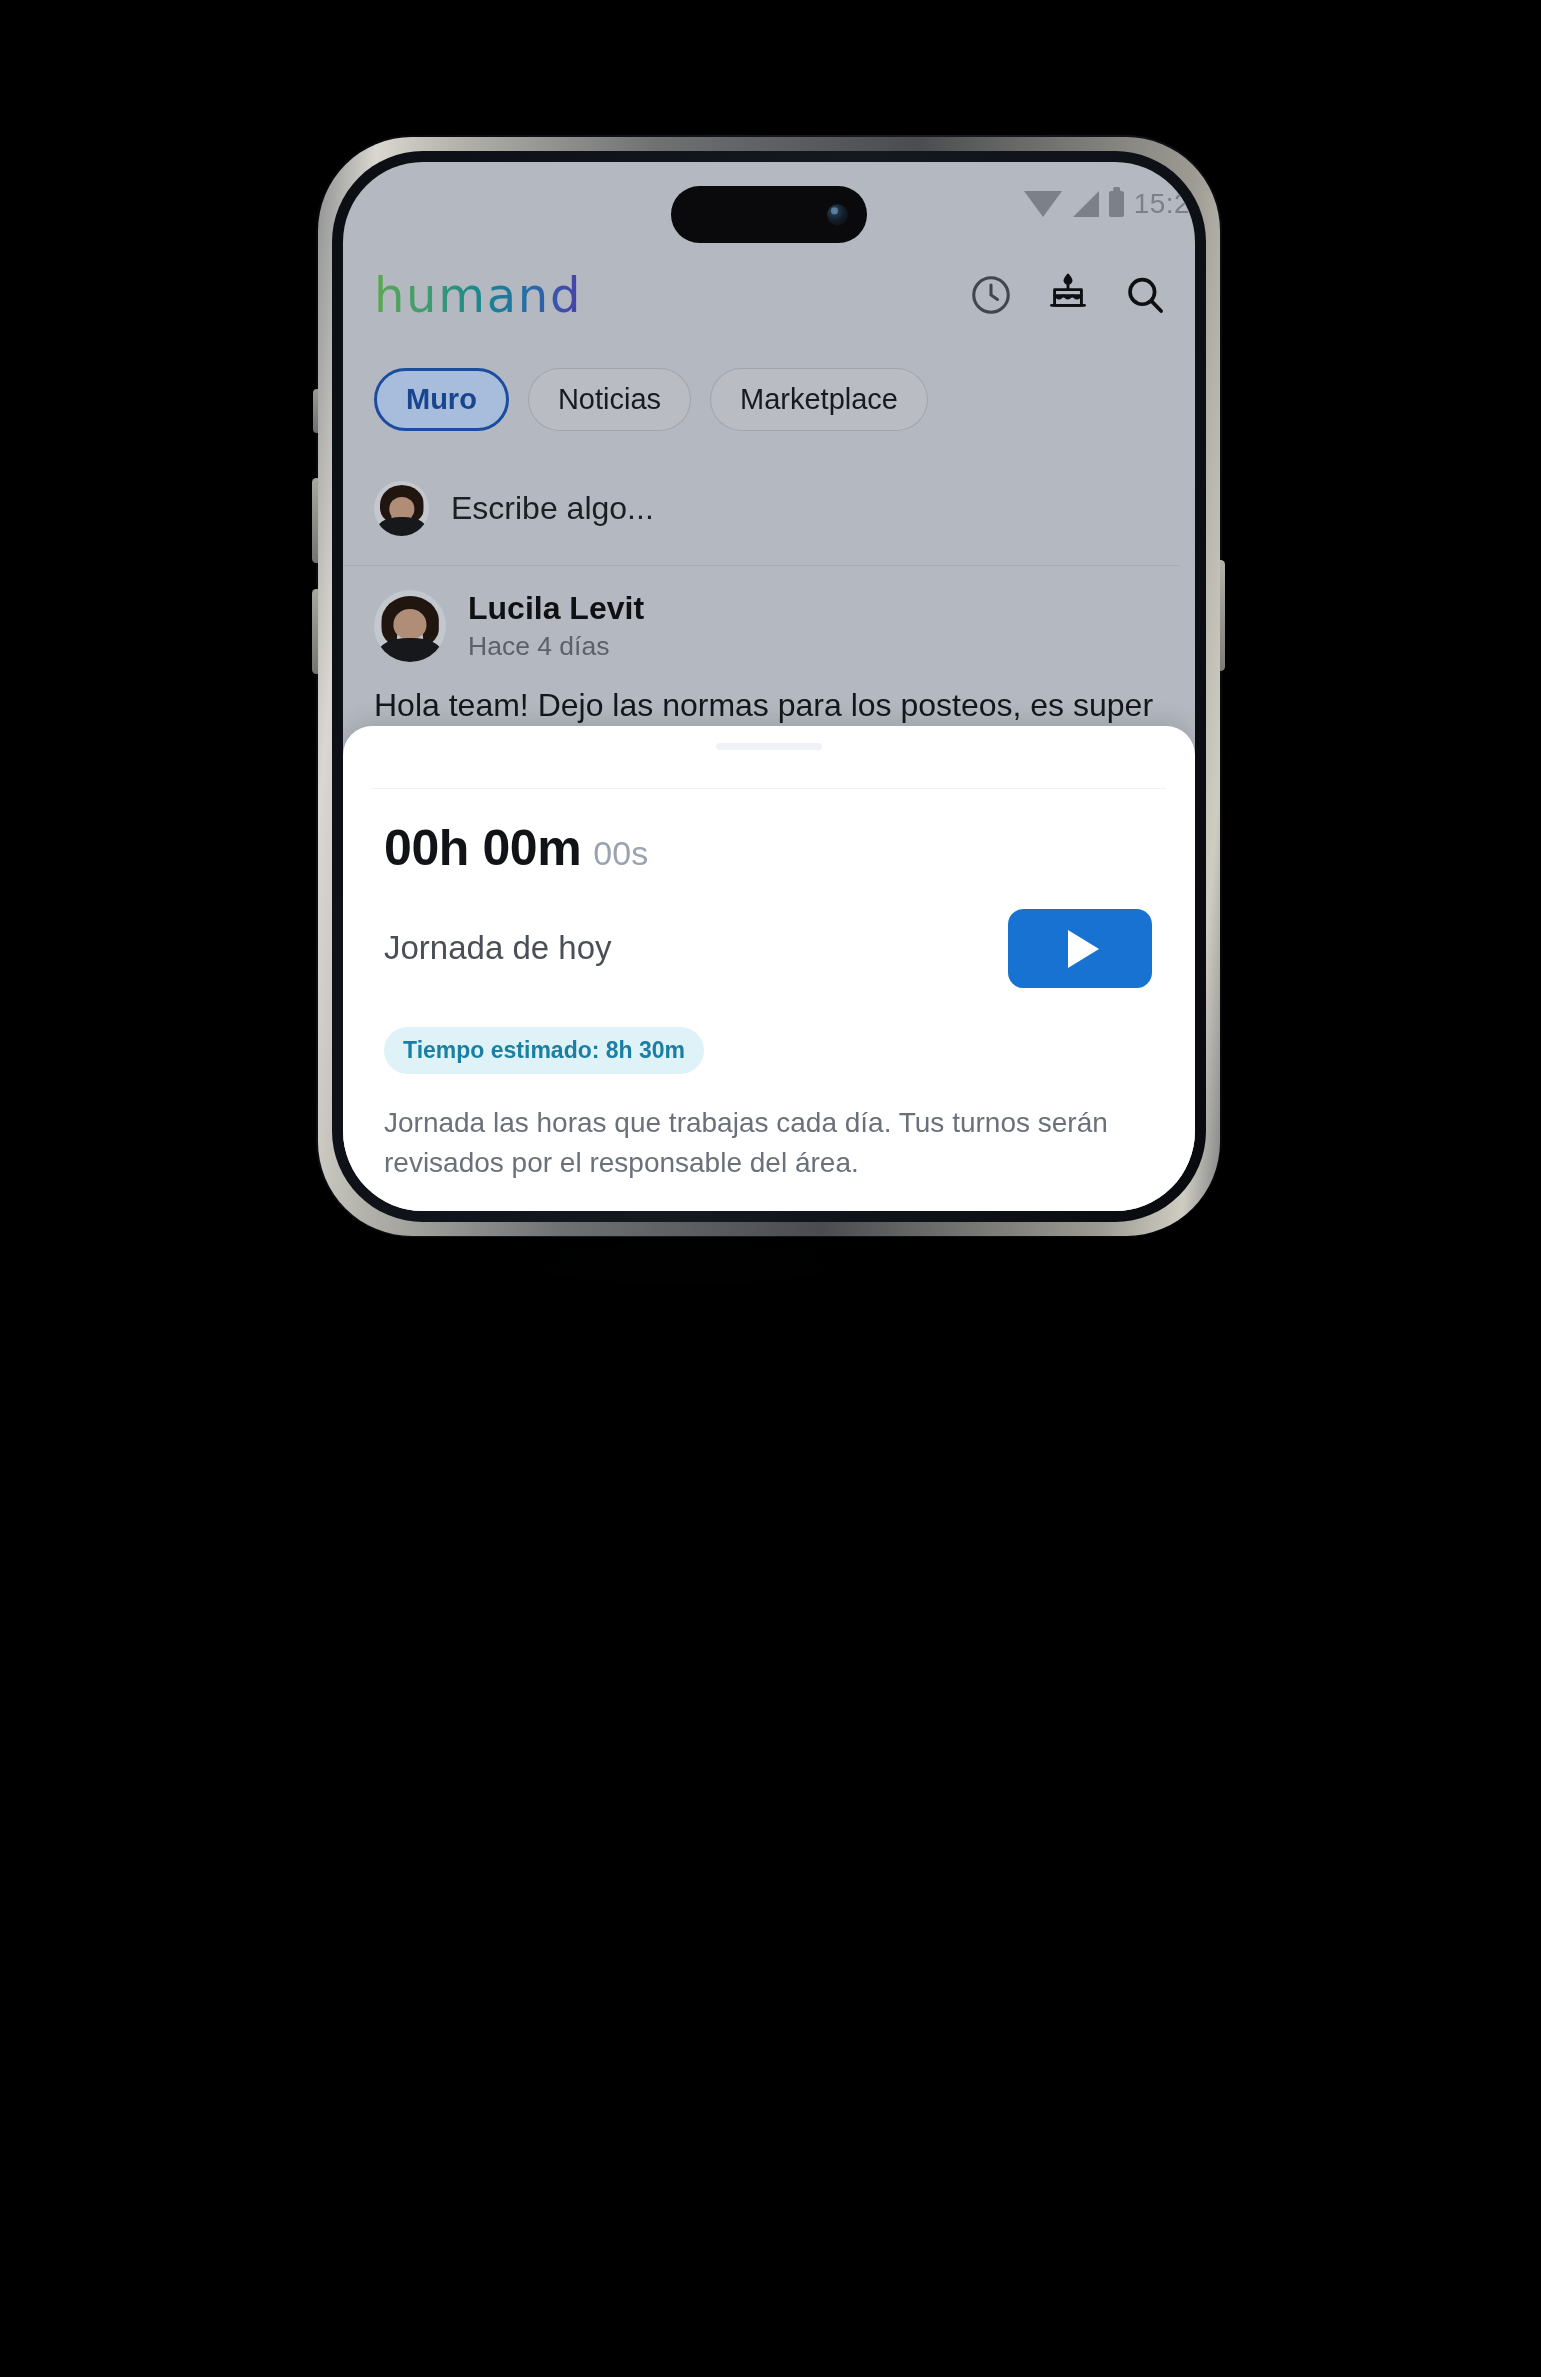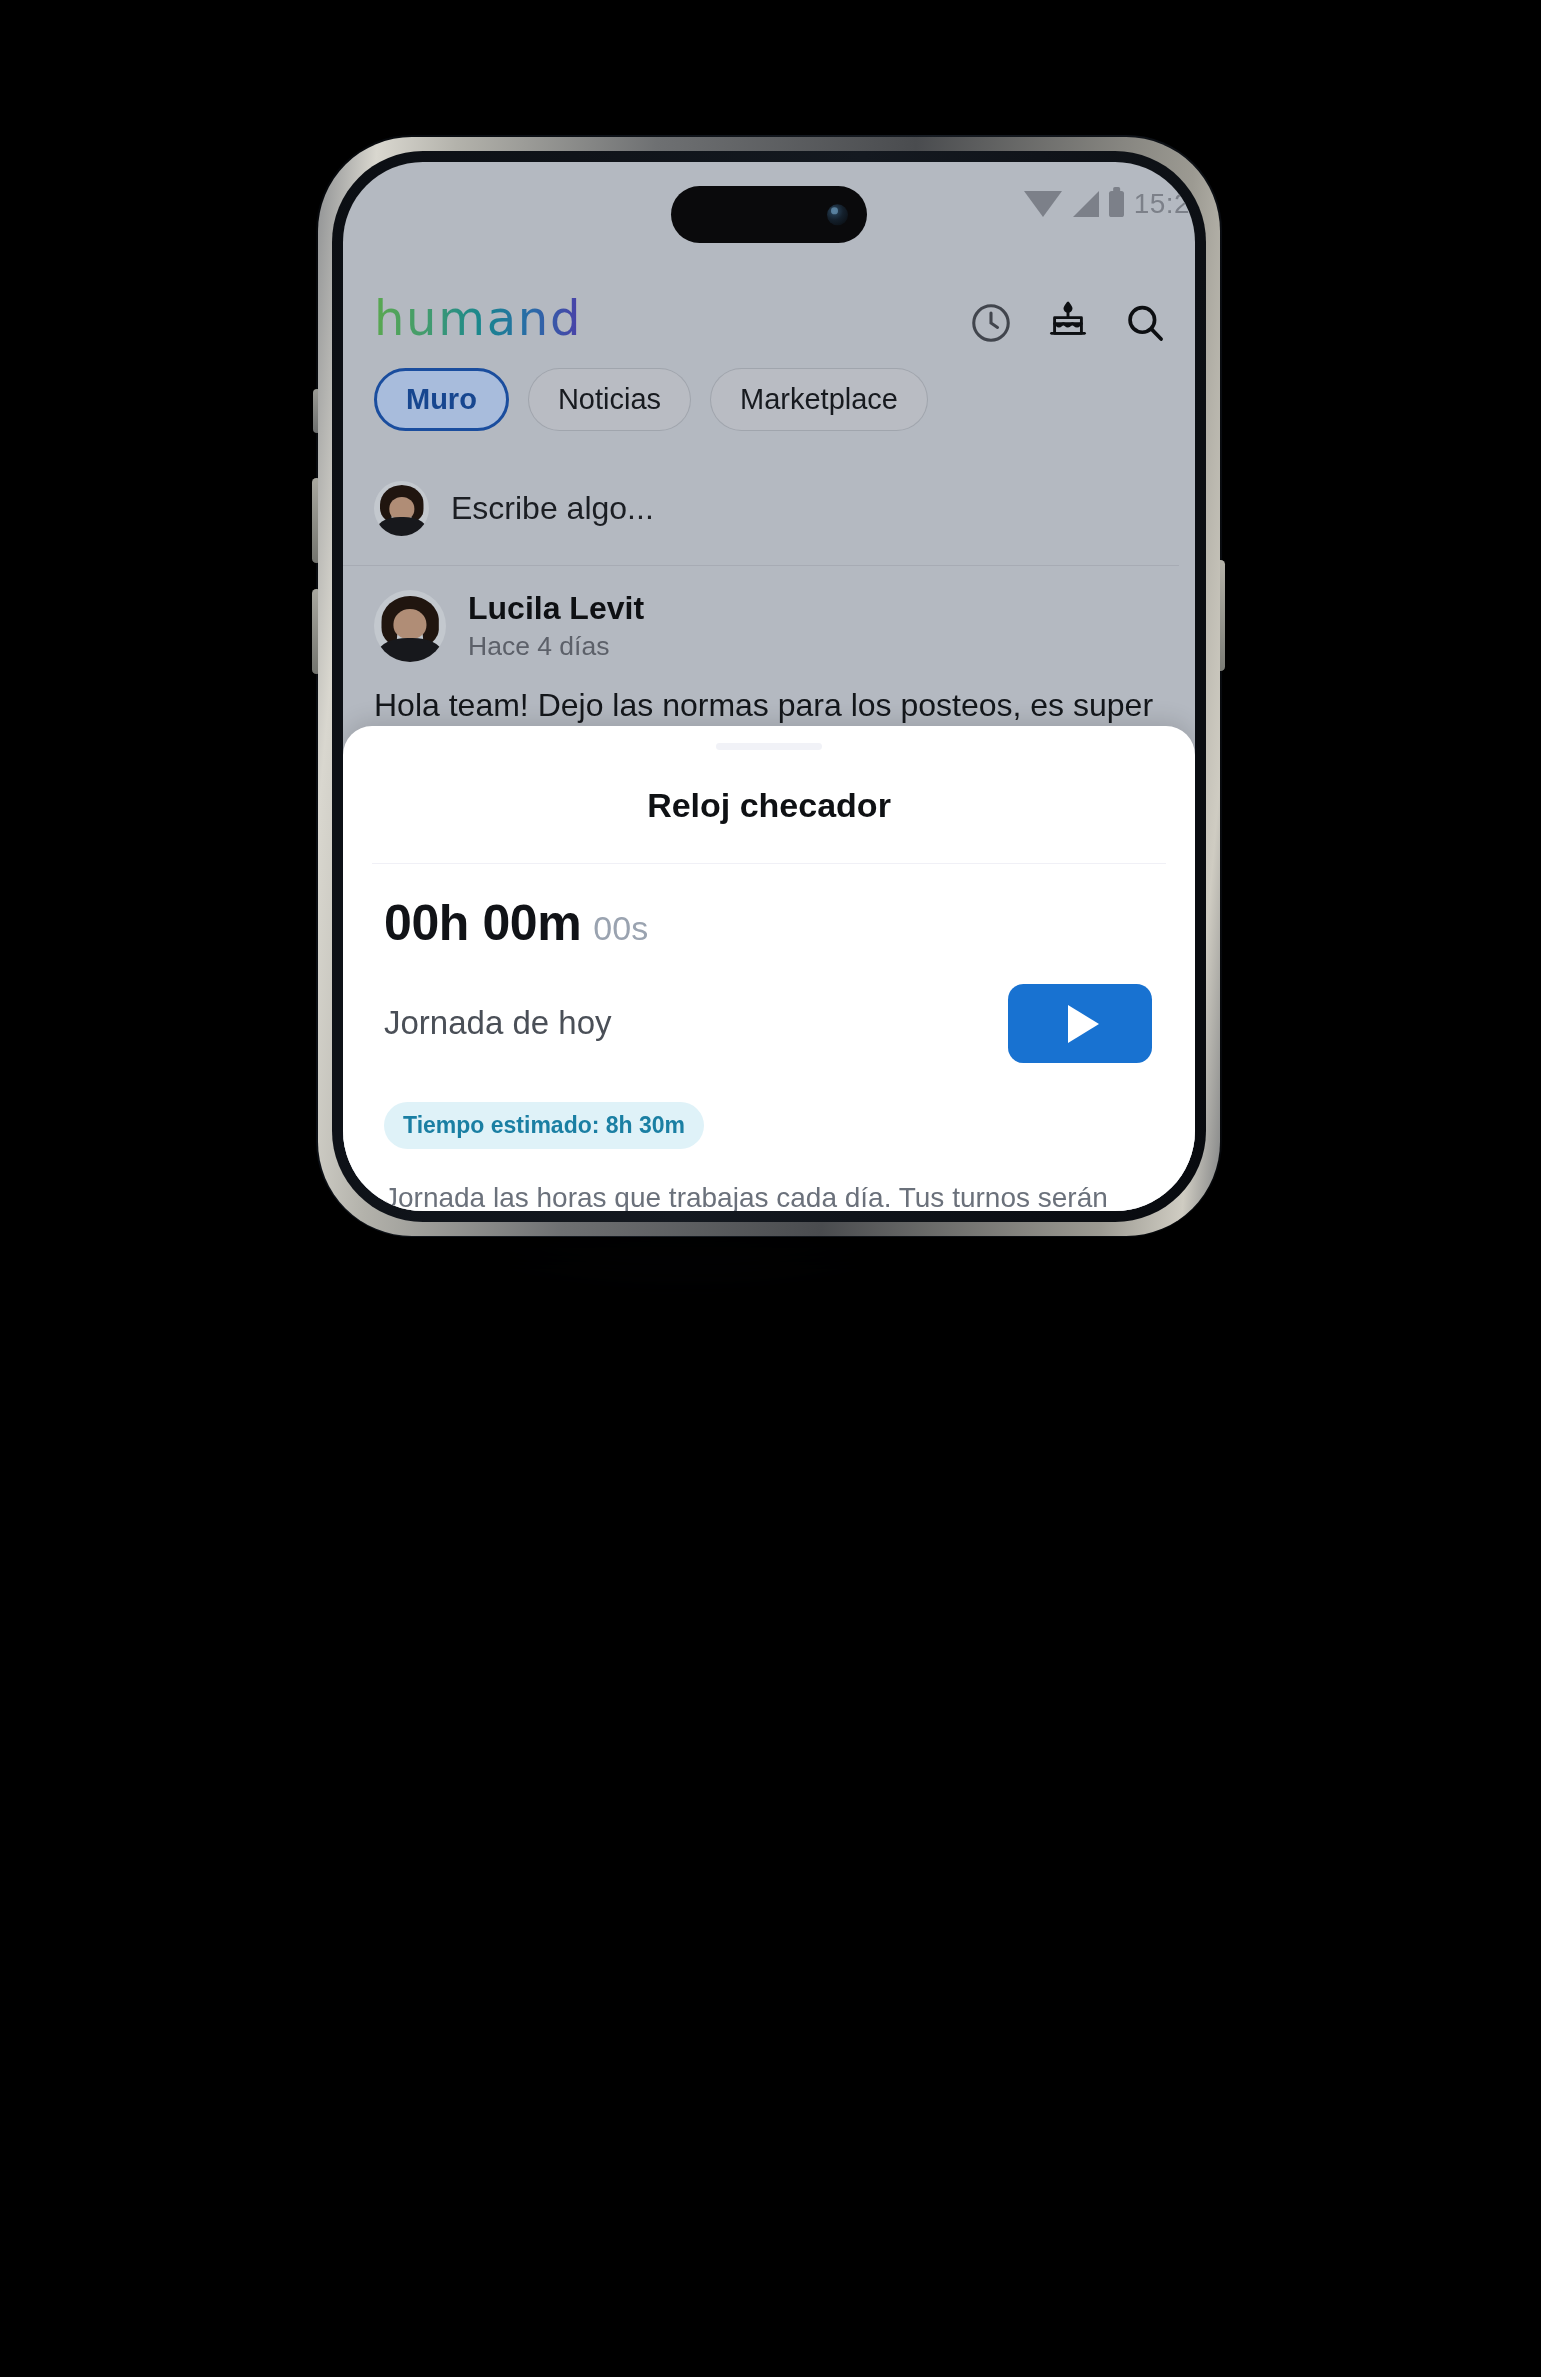--- a/index.html
+++ b/index.html
@@ -203,21 +203,21 @@
     margin-top: 2.6px;
     white-space: nowrap;
   }
 
   
   .app-header {
     position: absolute;
     top: 81px; left: 0; right: 0;
     height: 103px;
     display: flex;
-    align-items: flex-end;
+    align-items: center;
     justify-content: space-between;
     padding: 0 27px 0 31px;
     z-index: 20;
   }
   .brand {
     font-size: 48px;
     font-weight: 400;
     letter-spacing: 1.7px;
     background: linear-gradient(90deg, #5aa84f 0%, #3f9a72 28%, #18868e 52%, #2a6aa8 76%, #4b3fa8 100%);
     -webkit-background-clip: text;
@@ -590,21 +590,20 @@
 
           <div class="post-image">
             <div class="know-block">
               <span class="know-text">KNOW</span>
             </div>
           </div>
         </div>
 
         <div class="sheet">
           <div class="sheet-handle"></div>
-          <div class="sheet-title">Reloj checador</div>
           <div class="sheet-divider"></div>
 
           <div class="timer-row">
             <div class="timer-left">
               <div class="timer-big">
                 <span>00h 00m</span>
                 <span class="timer-secs">00s</span>
               </div>
               <div class="timer-sub">Jornada de hoy</div>
               <div class="timer-badge">Tiempo estimado: 8h 30m</div>

